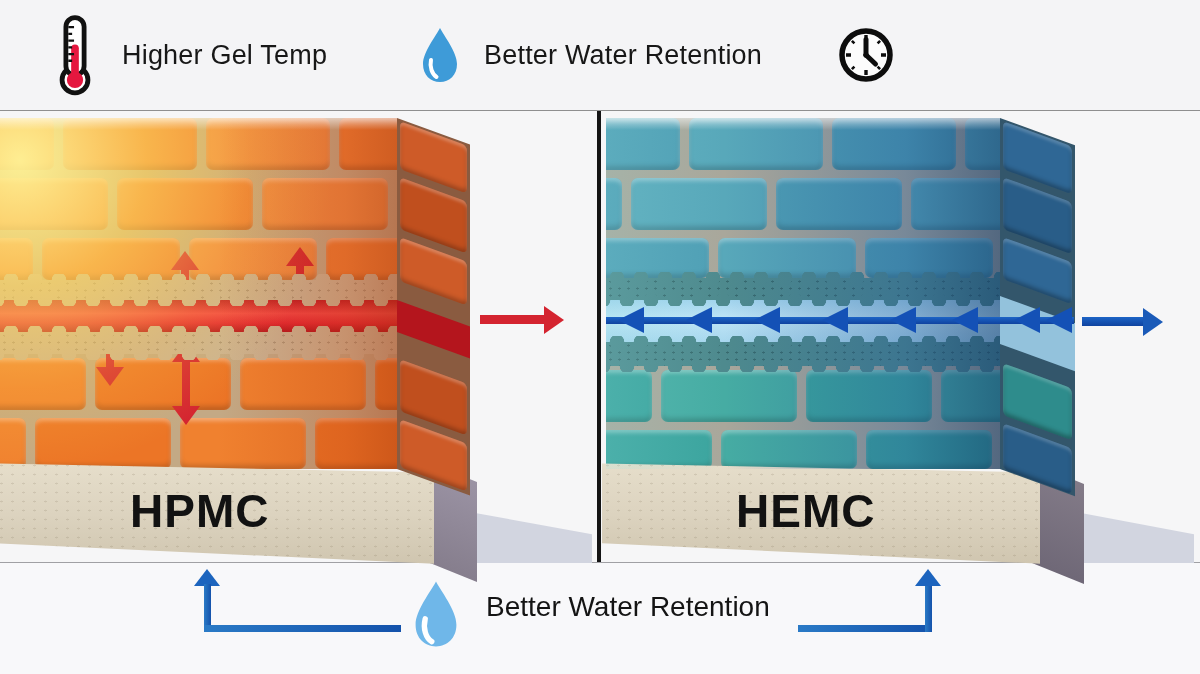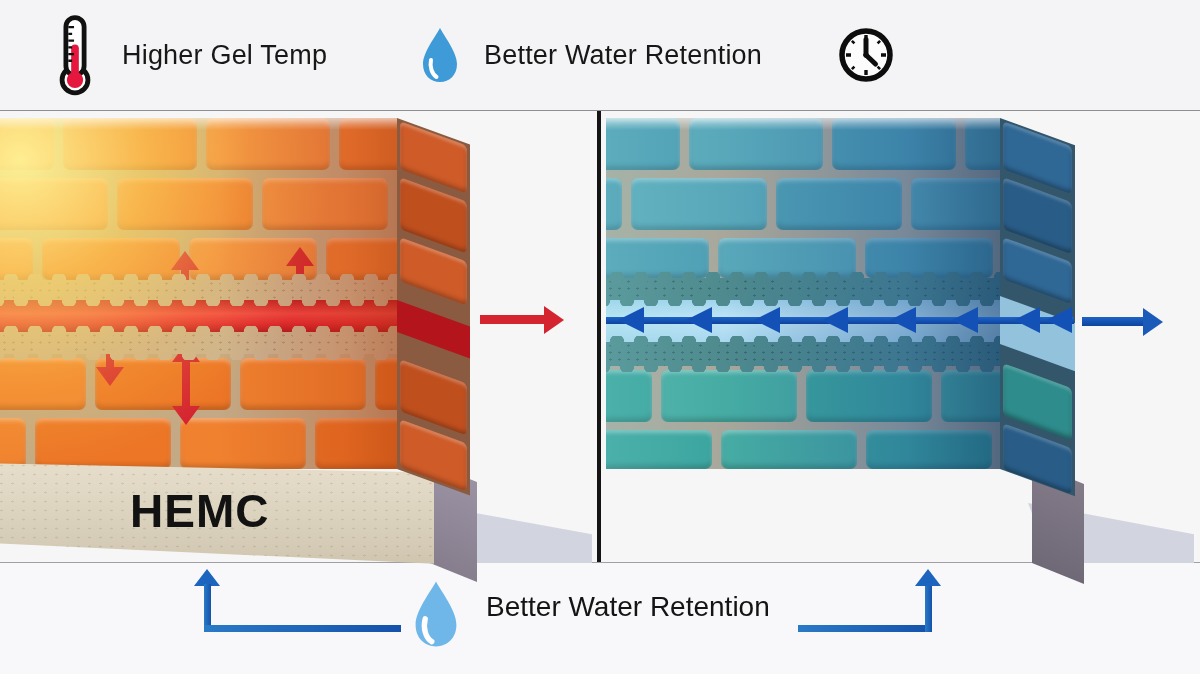--- a/index.html
+++ b/index.html
@@ -182,21 +182,21 @@
     <div class="side sl">
       <div class="sb sbw" style="top:2px;height:48px;"></div>
       <div class="sb sbw alt" style="top:58px;height:52px;"></div>
       <div class="sb sbw" style="top:118px;height:44px;"></div>
       <div class="sband-red"></div>
       <div class="sb sbw alt" style="top:240px;height:52px;"></div>
       <div class="sb sbw" style="top:300px;height:48px;"></div>
     </div>
     <div class="base-side bs-l"></div>
     <div class="base ba-l">
-      <div class="base-label">HEMC</div>
+      <div class="base-label">HPMC</div>
     </div>
 
     <div class="tri t-up" style="left:171px;top:140px;"></div>
     <div class="shaft red" style="left:181px;top:157px;width:8px;height:34px;"></div>
     <div class="tri t-up" style="left:286px;top:136px;"></div>
     <div class="shaft red" style="left:296px;top:153px;width:8px;height:34px;"></div>
     <div class="shaft red" style="left:106px;top:222px;width:8px;height:36px;"></div>
     <div class="tri t-down" style="left:96px;top:256px;"></div>
     <div class="tri t-up" style="left:172px;top:232px;"></div>
     <div class="shaft red" style="left:182px;top:249px;width:8px;height:48px;"></div>
@@ -242,20 +242,23 @@
     </div>
     <div class="side sr">
       <div class="sb sbc" style="top:2px;height:48px;"></div>
       <div class="sb sbc alt" style="top:58px;height:52px;"></div>
       <div class="sb sbc" style="top:118px;height:42px;"></div>
       <div class="sband-blue"></div>
       <div class="sb sbc teal" style="top:244px;height:52px;"></div>
       <div class="sb sbc alt" style="top:304px;height:46px;"></div>
     </div>
     <div class="base-side bs-r"></div>
+    <div class="base ba-r">
+      <div class="base-label">HEMC</div>
+    </div>
 
     <div class="blue-line" style="left:606px;top:206px;width:468px;height:7px;z-index:6;"></div>
     <div class="tri t-left-b" style="left:618px;top:196px;z-index:6;"></div>
     <div class="tri t-left-b" style="left:686px;top:196px;z-index:6;"></div>
     <div class="tri t-left-b" style="left:754px;top:196px;z-index:6;"></div>
     <div class="tri t-left-b" style="left:822px;top:196px;z-index:6;"></div>
     <div class="tri t-left-b" style="left:890px;top:196px;z-index:6;"></div>
     <div class="tri t-left-b" style="left:952px;top:196px;z-index:6;"></div>
     <div class="tri t-left-b" style="left:1014px;top:196px;z-index:6;"></div>
     <div class="tri t-left-b" style="left:1046px;top:196px;z-index:6;"></div>

